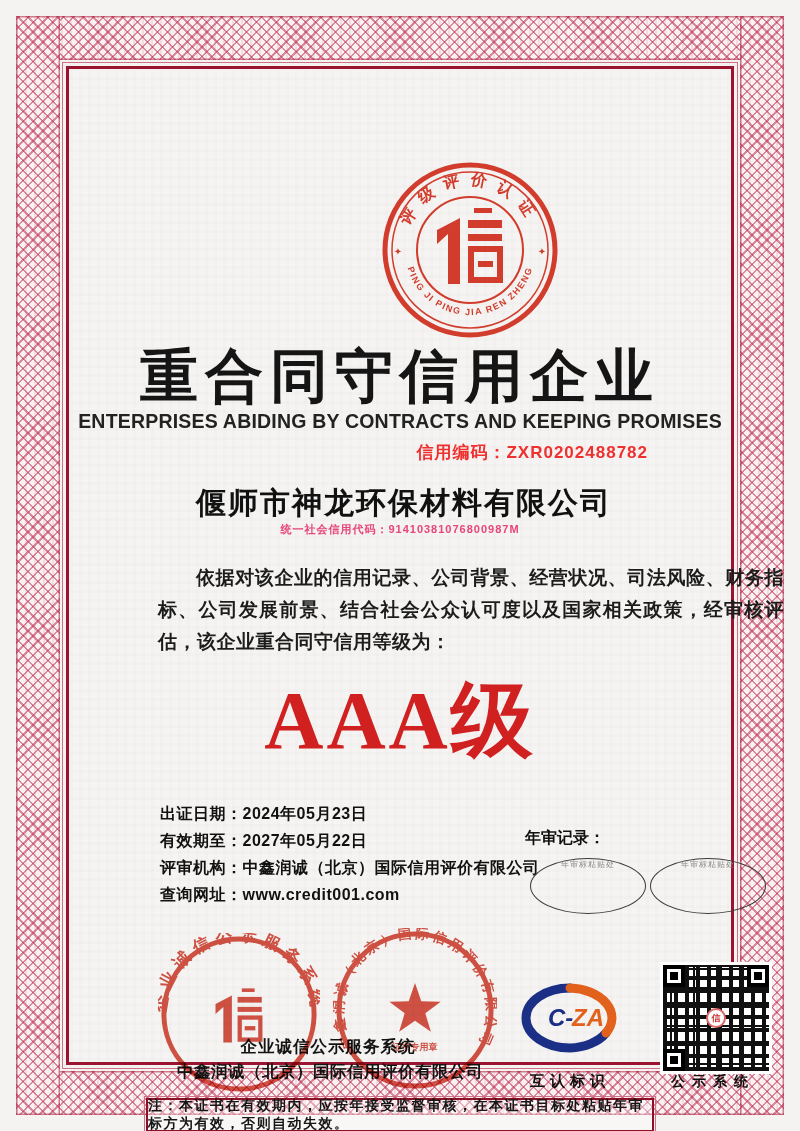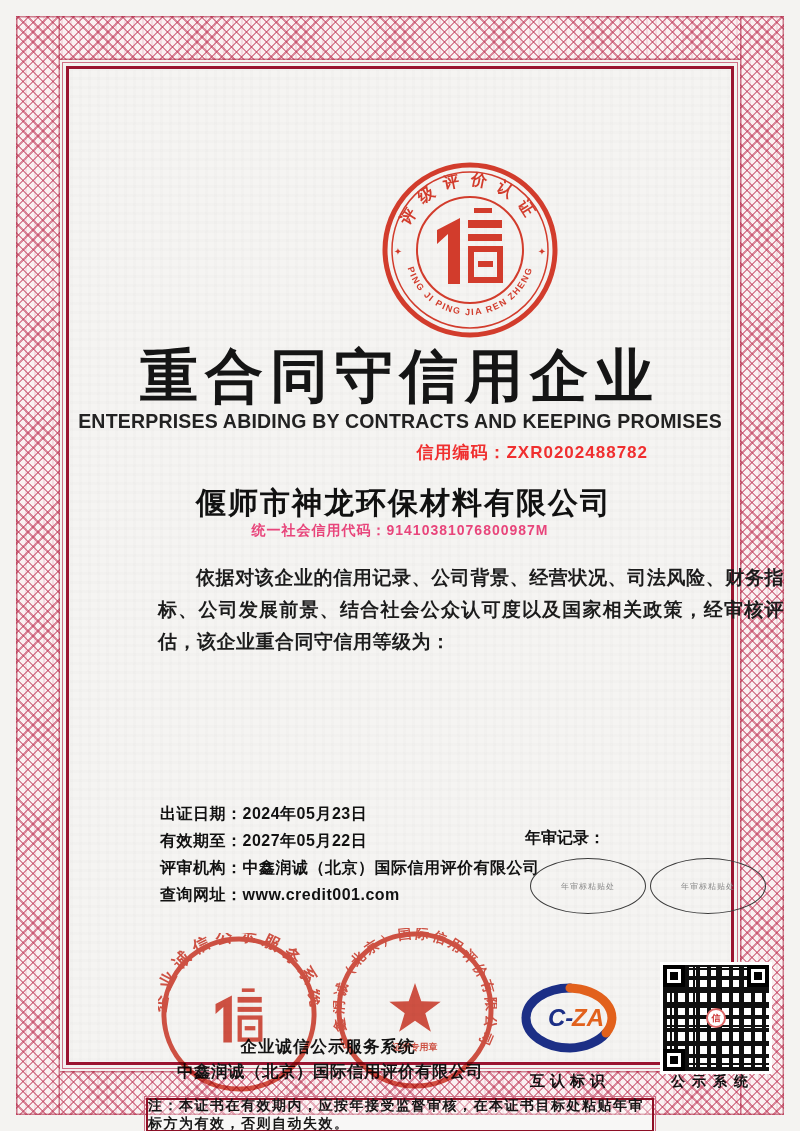--- a/index.html
+++ b/index.html
@@ -52,21 +52,21 @@
   .credit-code{
     position:absolute;right:82px;top:371px;
     font-size:17px;font-weight:700;color:#f02f2f;letter-spacing:1px;
   }
   .company-name{
     position:absolute;left:0;right:0;top:413px;
     text-align:center;font-size:30px;font-weight:800;color:#111;letter-spacing:2px;padding-left:8px;
   }
   .uscc{
     position:absolute;left:0;right:0;top:452px;
-    text-align:center;font-size:14px;font-weight:700;color:#e8457b;letter-spacing:1px;
+    text-align:center;font-size:11px;font-weight:700;color:#e8457b;letter-spacing:1px;
   }
   .body-par{
     position:absolute;left:88px;width:626px;top:492px;
     font-size:19px;line-height:32px;font-weight:700;color:#1c1c1c;
     font-family:"Liberation Serif", serif;
     text-align:justify;text-indent:2em;letter-spacing:0.5px;
   }
   .grade{
     position:absolute;left:0;right:0;top:596px;
     text-align:center;font-size:82px;font-weight:700;color:#d02020;
@@ -74,21 +74,21 @@
   }
 
   
   .details{position:absolute;left:90px;top:734px;}
   .detail-row{font-size:16px;font-weight:800;color:#111;height:27px;letter-spacing:0.5px;}
 
   .annual-label{position:absolute;left:455px;top:758px;font-size:16px;font-weight:800;color:#111;}
   .sticker{
     position:absolute;top:788px;width:114px;height:54px;
     border:1.5px solid #3a3a3a;border-radius:50%;
-    display:flex;align-items:center;justify-content:center;
+    display:flex;align-items:flex-start;justify-content:center;
   }
   .sticker span{font-size:8px;color:#8a8a8a;letter-spacing:1px;}
   .sticker-1{left:460px;}
   .sticker-2{left:580px;}
 
   
   .svc-line1{
     position:absolute;left:88px;width:340px;top:966px;z-index:1;
     text-align:center;font-size:16.5px;font-weight:800;color:#131313;letter-spacing:1px;
   }
@@ -189,20 +189,21 @@
       <span>信用编码：</span><span>ZXR0202488782</span>
     </div>
 
     <div class="company-name">偃师市神龙环保材料有限公司</div>
     <div class="uscc">
       <span>统一社会信用代码：</span><span>91410381076800987M</span>
     </div>
 
     <div class="body-par">依据对该企业的信用记录、公司背景、经营状况、司法风险、财务指标、公司发展前景、结合社会公众认可度以及国家相关政策，经审核评估，该企业重合同守信用等级为：</div>
 
+    <div class="grade">AAA级</div>
 
     <div class="details">
       <div class="detail-row">
         <span>出证日期：</span><span>2024年05月23日</span>
       </div>
       <div class="detail-row">
         <span>有效期至：</span><span>2027年05月22日</span>
       </div>
       <div class="detail-row">
         <span>评审机构：</span><span>中鑫润诚（北京）国际信用评价有限公司</span>

